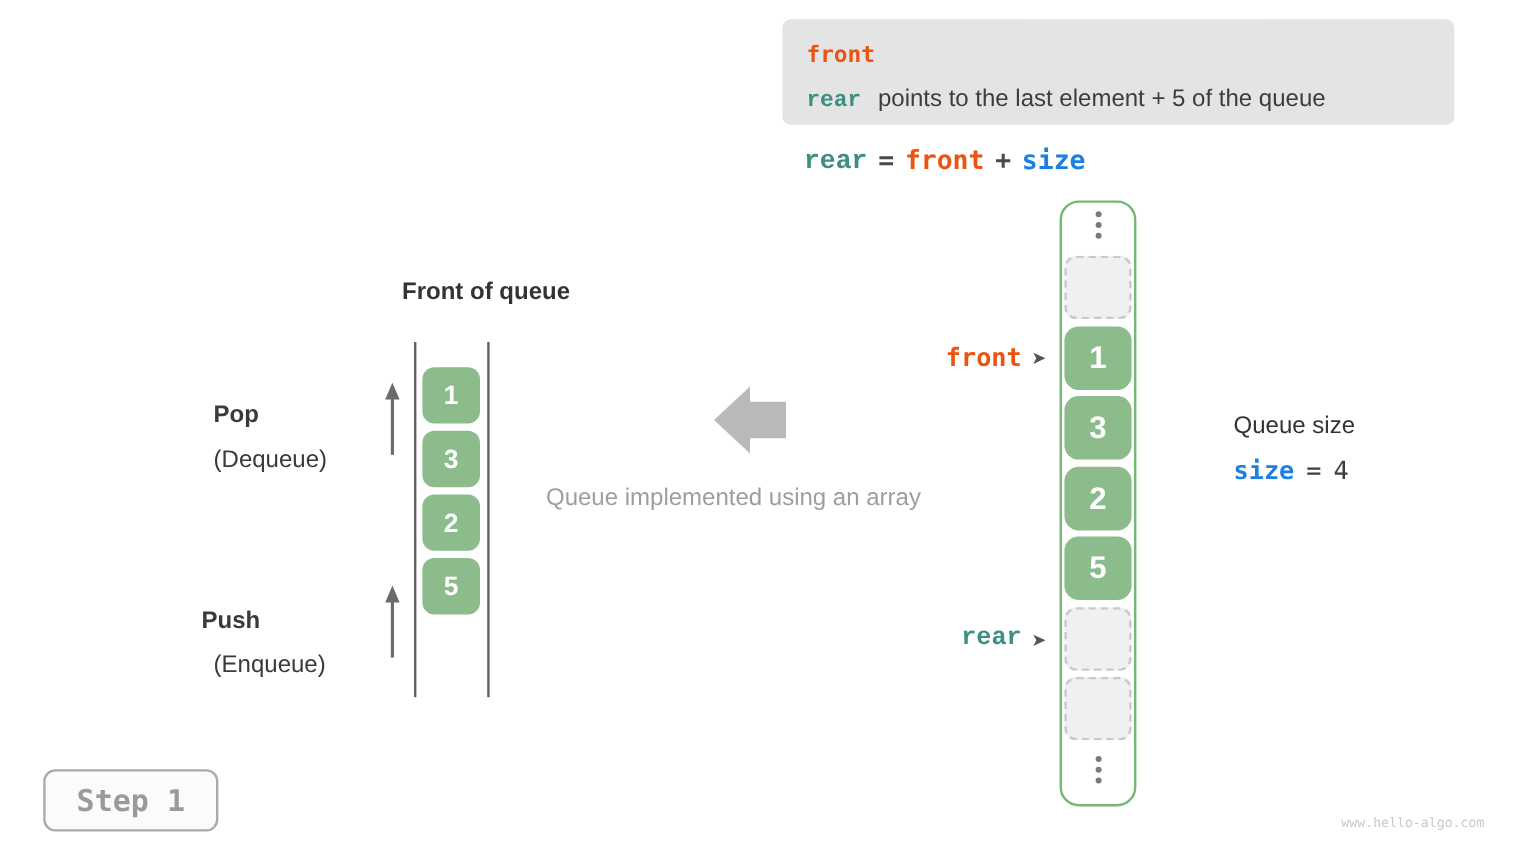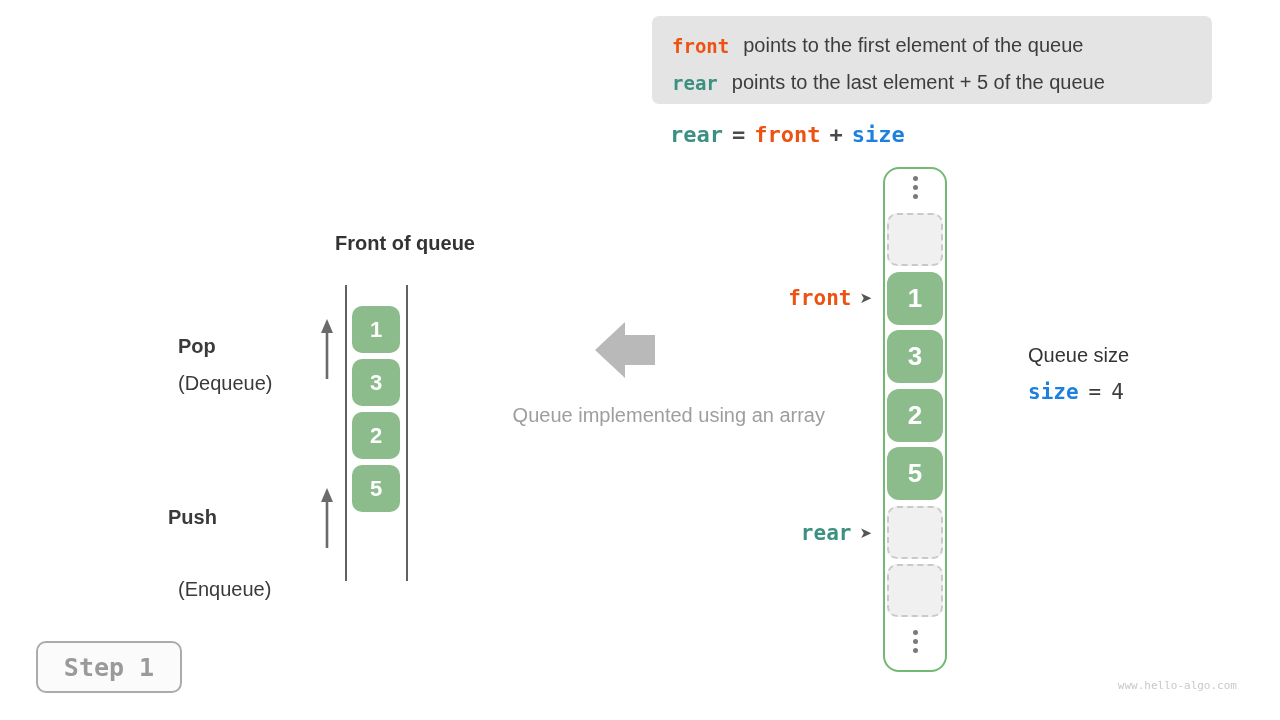--- a/index.html
+++ b/index.html
@@ -2,21 +2,21 @@
 <html><head>
 <meta charset="utf-8">
 <style>
   * { margin:0; padding:0; box-sizing:border-box; }
   html,body { width:1280px; height:720px; background:#ffffff; overflow:hidden; }
   .stage { position:relative; width:1280px; height:720px; background:#ffffff;
            font-family:"Liberation Sans", sans-serif; color:#3a3a3a;padding-left:32px; }
   .abs { position:absolute; }
   .mono { font-family:"DejaVu Sans Mono", monospace; font-weight:bold; }
   .orange { color:#ec5312; }
-  .teal   { color:#3b9082; }
+  .teal   { color:#3b9082;font-family:Liberation Mono, monospace; }
   .blue   { color:#1d7fe0; }
   .dim    { color:#4a4a4a; }
 
   
   .info-box { left:652px; top:16px; width:560px; height:88px; background:#e4e4e4;
               border-radius:7px; padding:11px 20px 0 20px; }
   .info-line { height:37px; display:flex; align-items:center; font-size:20px; color:#3d3d3d; }
   .info-line .tok { font-size:19px; margin-right:14px; }
 
   
@@ -29,21 +29,21 @@
   .lcell { left:352px; width:48px; height:47px; background:#8cbc8c; border-radius:10px;
            color:#fff; font-size:22px; font-weight:bold; display:flex;
            align-items:center; justify-content:center; }
   .op-label  { width:150px; text-align:left; font-size:20px; }
   .op-label b { font-size:20px; }
   .arrow-svg { overflow:visible; }
 
   
   .big-arrow { left:595px; top:322px; width:60px; height:56px; background:#b9b9b9;
                clip-path: polygon(0% 50%, 50% 0%, 50% 23%, 100% 23%, 100% 77%, 50% 77%, 50% 100%); }
-  .caption { left:455px; top:404px; width:370px; text-align:right; font-size:20px; color:#9e9e9e; }
+  .caption { left:455px; top:404px; width:370px; text-align:left; font-size:20px; color:#9e9e9e; }
 
   
   .array-box { left:883px; top:167px; width:64px; height:505px; background:#fff;
                border:2px solid #74b874; border-radius:16px; }
   .rcell-green { left:887px; width:56px; height:53px; background:#8cbc8c; border-radius:12px;
                  color:#fff; font-size:26px; font-weight:bold; display:flex;
                  align-items:center; justify-content:center; }
   .rcell-empty { left:887px; width:56px; height:53px; background:#f0f0f0;
                  border:2px dashed #c9c9c9; border-radius:10px; }
   .dots { left:909px; width:12px; display:flex; flex-direction:column; align-items:center; }
@@ -71,21 +71,20 @@
                font-size:11px; color:#c9c9c9; }
 </style>
 </head>
 <body>
 
 <div class="stage">
 
   <div class="abs info-box">
     <div class="info-line">
       <span class="mono orange tok">front</span>
-      <span>points to the first element of the queue</span>
     </div>
     <div class="info-line">
       <span class="mono teal tok">rear</span>
       <span>points to the last element + 5 of the queue</span>
     </div>
   </div>
 
   <div class="abs formula mono">
     <span class="teal">rear</span>
     <span class="dim">=</span>
@@ -113,21 +112,21 @@
     <rect x="5.7" y="11" width="2.6" height="49" fill="#6b6b6b"></rect>
   </svg>
 
   <div class="abs op-label" style="left:178px; top:335px;">
     <b>Pop</b>
   </div>
   <div class="abs op-label" style="left:178px; top:372px;">(Dequeue)</div>
   <div class="abs op-label" style="left:168px; top:506px;">
     <b>Push</b>
   </div>
-  <div class="abs op-label" style="left:178px; top:543px;margin-top:35px;">(Enqueue)</div>
+  <div class="abs op-label" style="left:178px; top:543px;">(Enqueue)</div>
 
   <div class="abs big-arrow"></div>
   <div class="abs caption">Queue implemented using an array</div>
 
   <div class="abs array-box"></div>
 
   <div class="abs dots" style="top:174px;">
       <i></i>
       <i></i>
       <i></i>

